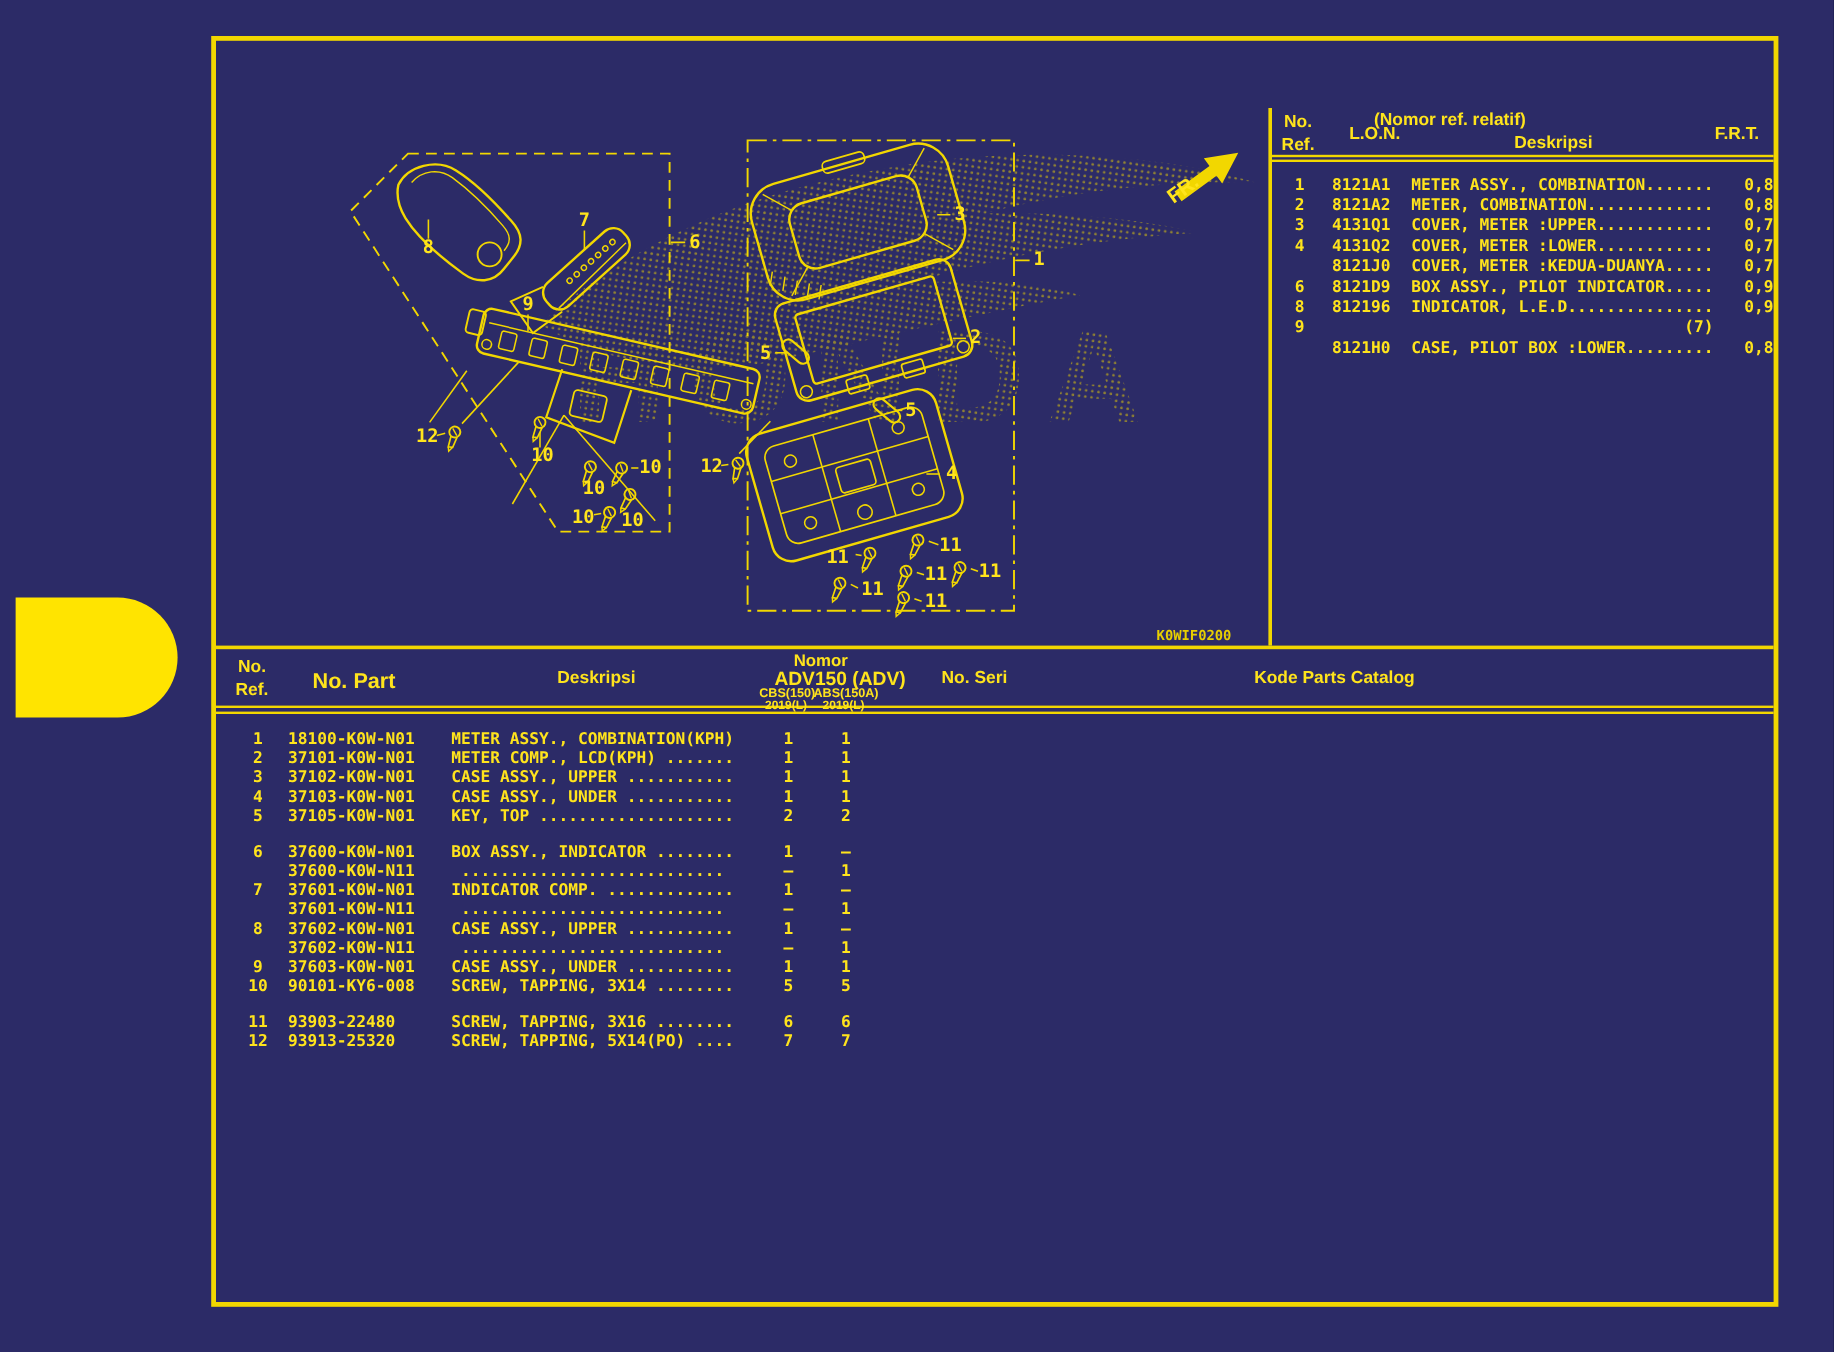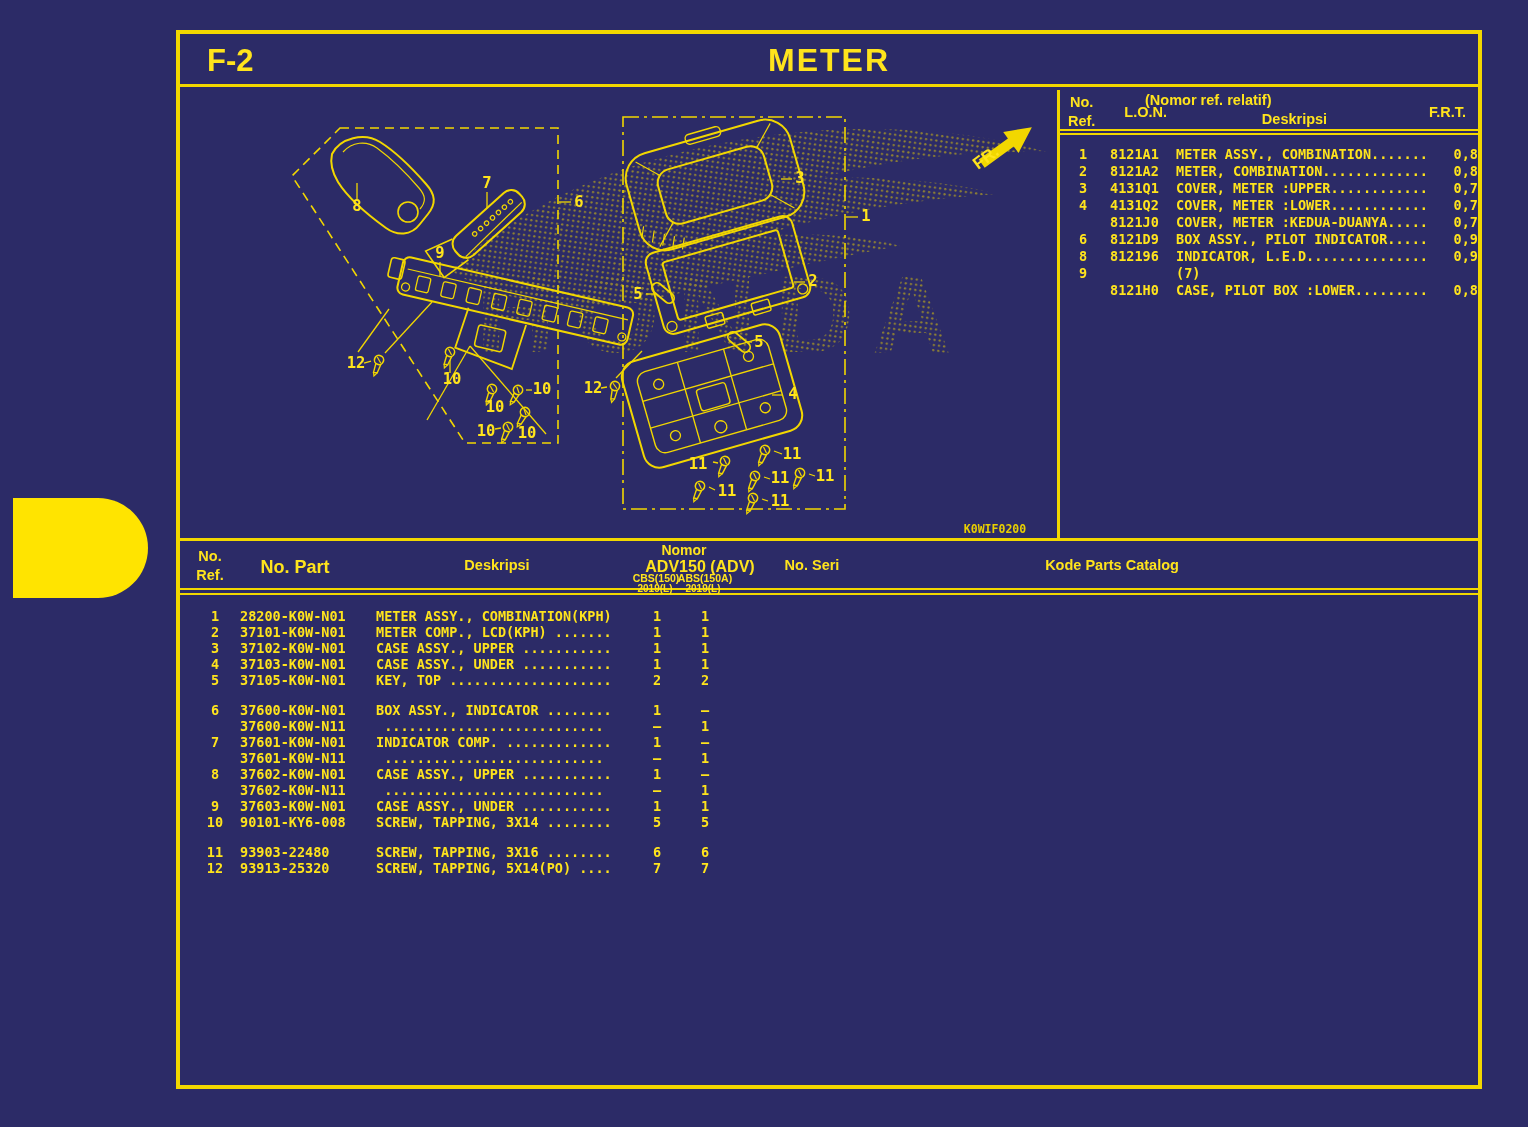--- a/index.html
+++ b/index.html
@@ -35,21 +35,21 @@
   .rh-no{left:10px;top:4px;}
   .rh-ref{left:8px;top:23px;}
   .rh-lon{left:45px;top:14px;width:62px;text-align:right;}
   .rh-rel{left:85px;top:2px;width:205px;text-align:left;font-size:13.5px;font-weight:bold;}
   .rh-desk{left:132px;top:21px;width:205px;text-align:center;}
   .rh-frt{right:12px;top:14px;}
   .ref-rows{padding-top:11px;}
   .rrow{display:flex;height:17px;line-height:17px;font-family:"DejaVu Sans Mono",monospace;font-weight:bold;font-size:13.5px;color:var(--yt);white-space:pre;}
   .rrow .c-ref{width:30px;margin-left:8px;text-align:center;}
   .rrow .c-lon{width:58px;margin-left:12px;}
-  .rrow .c-desc{width:252px;margin-left:8px;}
+  .rrow .c-desc{width:252px;margin-left:8px;text-align:right;}
   .rrow .c-frt{flex:1;text-align:right;}
   
   .parts-section{position:absolute;left:0;top:504px;width:100%;height:543px;border-top:3px solid var(--y);}
   .parts-head{position:relative;height:54px;border-bottom:7px double var(--y);font-weight:bold;}
   .parts-head span{position:absolute;color:var(--yt);text-align:center;}
   .ph-no{left:10px;top:7px;width:40px;font-size:14.5px;}
   .ph-ref{left:10px;top:26px;width:40px;font-size:14.5px;}
   .ph-part{left:55px;top:16px;width:120px;font-size:18px;}
   .ph-desk{left:237px;top:16px;width:160px;font-size:14.5px;}
   .ph-jumlah{left:444px;top:1px;width:120px;font-size:14px;}
@@ -70,24 +70,20 @@
   .prow .c5{width:46px;text-align:center;}
 </style>
 </head>
 <body>
 
 <div class="screen">
   <div class="tab-marker"></div>
 
   <div class="frame">
 
-    <div class="title-bar">
-      <span class="fig-code">F-2</span>
-      <span class="page-title">METER</span>
-    </div>
 
     <div class="diagram">
       <svg width="877" height="448" viewBox="0 0 877 448">
         <defs>
           <pattern id="ht" width="5.2" height="5.2" patternUnits="userSpaceOnUse" patternTransform="rotate(8)">
             <circle cx="2" cy="2" r="1.15" fill="#f2d700"></circle>
           </pattern>
           <g id="screw-sym" stroke="#f2d700" fill="none">
             <circle cx="0" cy="0" r="4.6" stroke-width="1.6"></circle>
             <line x1="-2.6" y1="-2.2" x2="2.6" y2="2.2" stroke-width="1.2"></line>
@@ -296,21 +292,21 @@
         <span class="ph-jumlah">Nomor</span>
         <span class="ph-variant">ADV150 (ADV)</span>
         <span class="ph-trima">CBS(150)</span>
         <span class="ph-trimb">ABS(150A)</span>
         <span class="ph-yeara">2019(L)</span>
         <span class="ph-yearb">2019(L)</span>
         <span class="ph-seri">No. Seri</span>
         <span class="ph-kode">Kode Parts Catalog</span>
       </div>
       <div class="parts-rows" id="parts-rows">
-          <div class="prow"><span class="c1">1</span><span class="c2">28200-K0W-N01</span><span class="c3">METER ASSY., COMBINATION(KPH)</span><span class="c4">1</span><span class="c5">1</span></div>
+          <div class="prow"><span class="c1">1</span><span class="c2">18100-K0W-N01</span><span class="c3">METER ASSY., COMBINATION(KPH)</span><span class="c4">1</span><span class="c5">1</span></div>
           <div class="prow"><span class="c1">2</span><span class="c2">37101-K0W-N01</span><span class="c3">METER COMP., LCD(KPH) .......</span><span class="c4">1</span><span class="c5">1</span></div>
           <div class="prow"><span class="c1">3</span><span class="c2">37102-K0W-N01</span><span class="c3">CASE ASSY., UPPER ...........</span><span class="c4">1</span><span class="c5">1</span></div>
           <div class="prow"><span class="c1">4</span><span class="c2">37103-K0W-N01</span><span class="c3">CASE ASSY., UNDER ...........</span><span class="c4">1</span><span class="c5">1</span></div>
           <div class="prow"><span class="c1">5</span><span class="c2">37105-K0W-N01</span><span class="c3">KEY, TOP ....................</span><span class="c4">2</span><span class="c5">2</span></div>
           <div class="prow gap"><span class="c1">6</span><span class="c2">37600-K0W-N01</span><span class="c3">BOX ASSY., INDICATOR ........</span><span class="c4">1</span><span class="c5">–</span></div>
           <div class="prow"><span class="c1"></span><span class="c2">37600-K0W-N11</span><span class="c3"> ...........................</span><span class="c4">–</span><span class="c5">1</span></div>
           <div class="prow"><span class="c1">7</span><span class="c2">37601-K0W-N01</span><span class="c3">INDICATOR COMP. .............</span><span class="c4">1</span><span class="c5">–</span></div>
           <div class="prow"><span class="c1"></span><span class="c2">37601-K0W-N11</span><span class="c3"> ...........................</span><span class="c4">–</span><span class="c5">1</span></div>
           <div class="prow"><span class="c1">8</span><span class="c2">37602-K0W-N01</span><span class="c3">CASE ASSY., UPPER ...........</span><span class="c4">1</span><span class="c5">–</span></div>
           <div class="prow"><span class="c1"></span><span class="c2">37602-K0W-N11</span><span class="c3"> ...........................</span><span class="c4">–</span><span class="c5">1</span></div>

